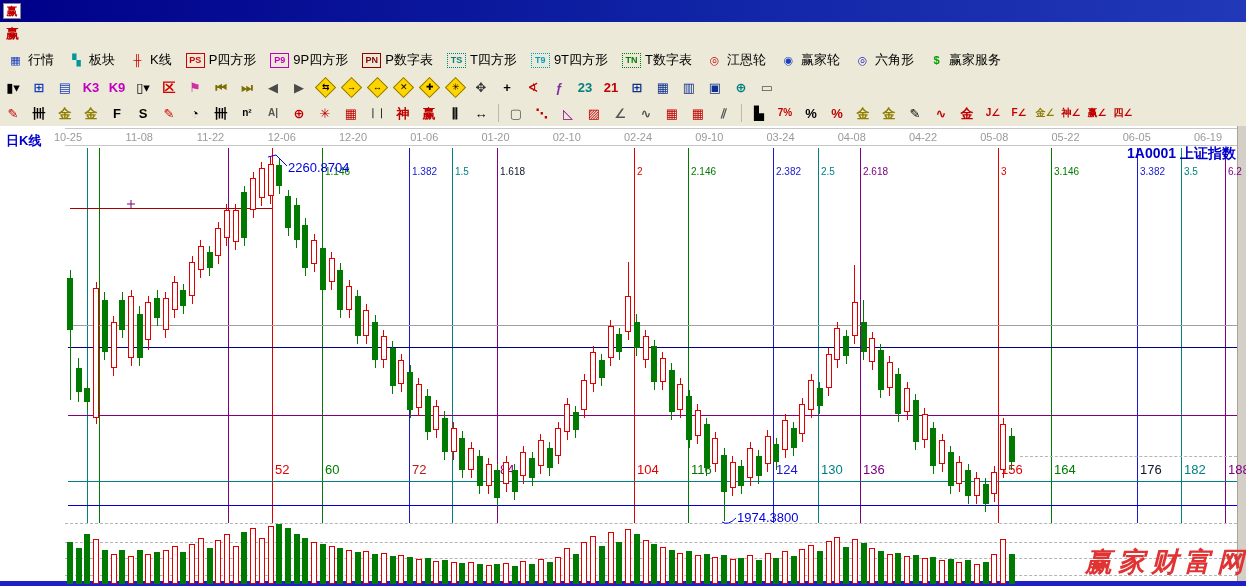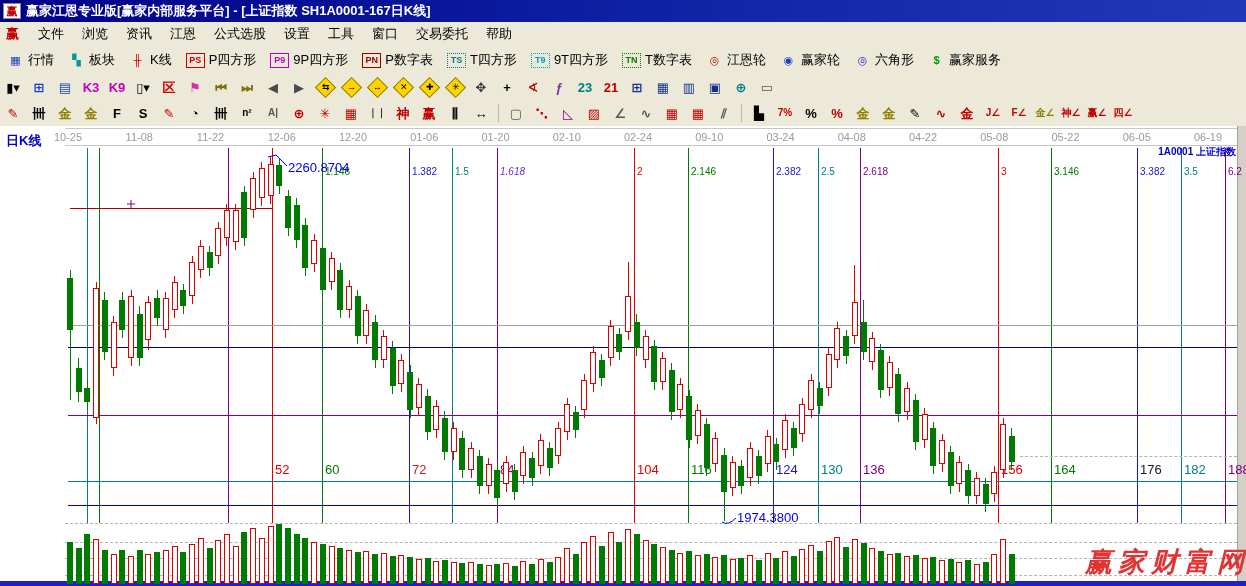--- a/index.html
+++ b/index.html
@@ -42,49 +42,36 @@
   .vtoplabel{position:absolute;top:40px;font-size:10px;white-space:nowrap;}
   .vbotlabel{position:absolute;top:336px;font-size:13px;white-space:nowrap;}
   .hline{position:absolute;height:0;border-top:1px solid;}
   .wick{position:absolute;width:1px;}
   .body{position:absolute;width:6px;box-sizing:border-box;}
   .vbar{position:absolute;width:6px;box-sizing:border-box;}
   .anno{position:absolute;font-size:13px;color:#0000e0;white-space:nowrap;z-index:6;}
   #watermark{position:absolute;left:1085px;top:418px;font-family:"DejaVu Serif","Liberation Serif",serif;
     font-style:italic;font-weight:bold;font-size:27px;color:#e03434;letter-spacing:6px;z-index:7;white-space:nowrap;}
   #mode-label{position:absolute;left:6px;top:6px;color:#0000cc;font-size:13px;font-weight:bold;}
-  #symbol-label{position:absolute;right:10px;top:19px;color:#0000cc;font-size:10px;font-weight:bold;z-index:6;}
+  #symbol-label{position:absolute;right:10px;top:19px;color:#0000cc;font-size:14px;font-weight:bold;z-index:6;}
   #right-border{position:absolute;right:0;top:0;width:8px;height:460px;background:#d4d0c8;border-left:1px solid #a8a49a;}
   #bottom-border{position:absolute;left:0;top:455px;width:1246px;height:5px;background:#2020c8;z-index:1;}
   svg.overlay{position:absolute;left:0;top:0;z-index:5;pointer-events:none;}
 </style>
 </head>
 <body>
 
 <div id="app">
 
   <div class="titlebar">
     <span class="logo">赢</span>
-    <span>赢家江恩专业版[赢家内部服务平台] - [上证指数  SH1A0001-167日K线]</span>
   </div>
 
   <div class="menubar">
     <span class="logo">赢</span>
-    <span id="menu-items" style="display:flex;">
-        <div class="mitem">文件</div>
-        <div class="mitem">浏览</div>
-        <div class="mitem">资讯</div>
-        <div class="mitem">江恩</div>
-        <div class="mitem">公式选股</div>
-        <div class="mitem">设置</div>
-        <div class="mitem">工具</div>
-        <div class="mitem">窗口</div>
-        <div class="mitem">交易委托</div>
-        <div class="mitem">帮助</div>
-      </span>
   </div>
 
   <div class="tbar" id="tbar1">
       <div class="tbtn">
         <span class="tico" style="color: rgb(24, 64, 192);">▦</span>
         <span>行情</span>
       </div>
       <div class="tbtn">
         <span class="tico" style="color: rgb(0, 152, 152);">▚</span>
         <span>板块</span>
@@ -292,21 +279,21 @@
         <div class="hline" style="left: 65px; top: 449px; width: 1172px; border-top-color: rgb(180, 180, 180); border-top-style: dashed;"></div>
         <div class="hline" style="left: 1020px; top: 330px; width: 217px; border-top-color: rgb(180, 180, 180); border-top-style: dashed;"></div>
       </div>
     <div id="layer-labels" style="position: absolute; left: 0px; top: 0px; z-index: 2;">
         <div class="vbotlabel" style="left: 275px; color: rgb(224, 0, 0);">52</div>
         <div class="vtoplabel" style="left: 325px; color: rgb(0, 122, 0);">1.146</div>
         <div class="vbotlabel" style="left: 325px; color: rgb(0, 122, 0);">60</div>
         <div class="vtoplabel" style="left: 412px; color: rgb(24, 24, 204);">1.382</div>
         <div class="vbotlabel" style="left: 412px; color: #b91c1c;">72</div>
         <div class="vtoplabel" style="left: 455px; color: rgb(0, 128, 128);">1.5</div>
-        <div class="vtoplabel" style="left: 500px; color: #6d28d9; font-style: italic;">1.618</div>
+        <div class="vtoplabel" style="left: 500px; color: #0f172a;">1.618</div>
         <div class="vbotlabel" style="left: 500px; color: rgb(128, 0, 128);">84</div>
         <div class="vtoplabel" style="left: 637px; color: rgb(224, 0, 0);">2</div>
         <div class="vbotlabel" style="left: 637px; color: rgb(224, 0, 0);">104</div>
         <div class="vtoplabel" style="left: 691px; color: rgb(0, 122, 0);">2.146</div>
         <div class="vbotlabel" style="left: 691px; color: rgb(0, 122, 0);">116</div>
         <div class="vtoplabel" style="left: 776px; color: rgb(24, 24, 204);">2.382</div>
         <div class="vbotlabel" style="left: 776px; color: rgb(24, 24, 204);">124</div>
         <div class="vtoplabel" style="left: 821px; color: rgb(0, 128, 128);">2.5</div>
         <div class="vbotlabel" style="left: 821px; color: rgb(0, 128, 128);">130</div>
         <div class="vtoplabel" style="left: 863px; color: rgb(128, 0, 128);">2.618</div>

